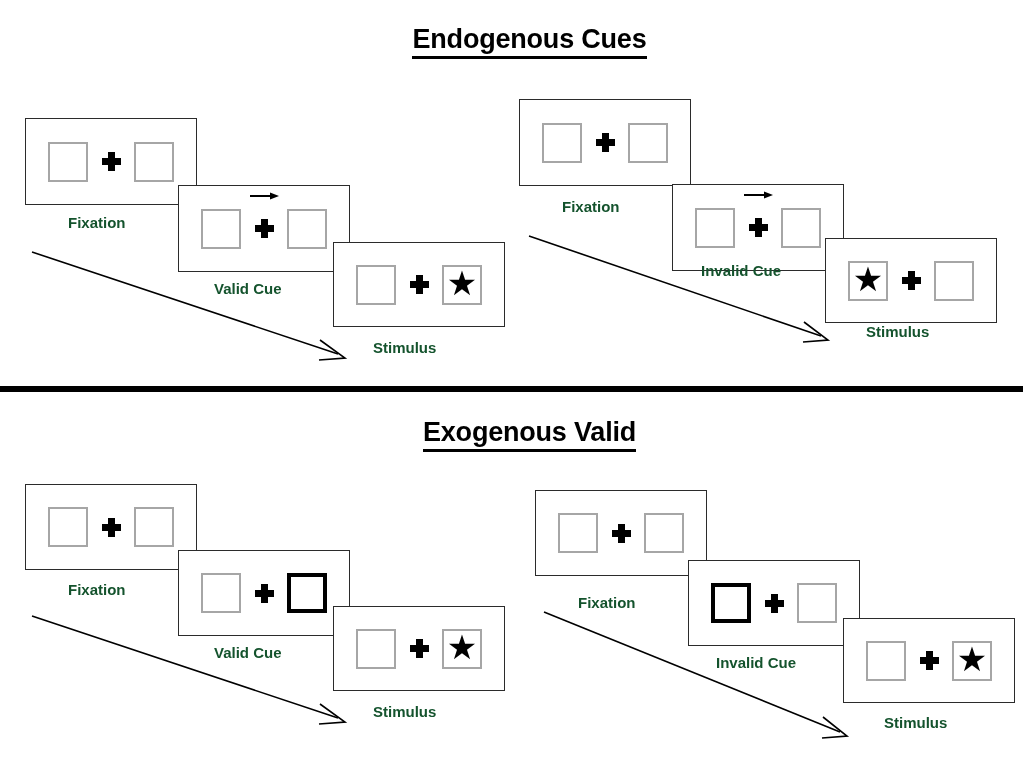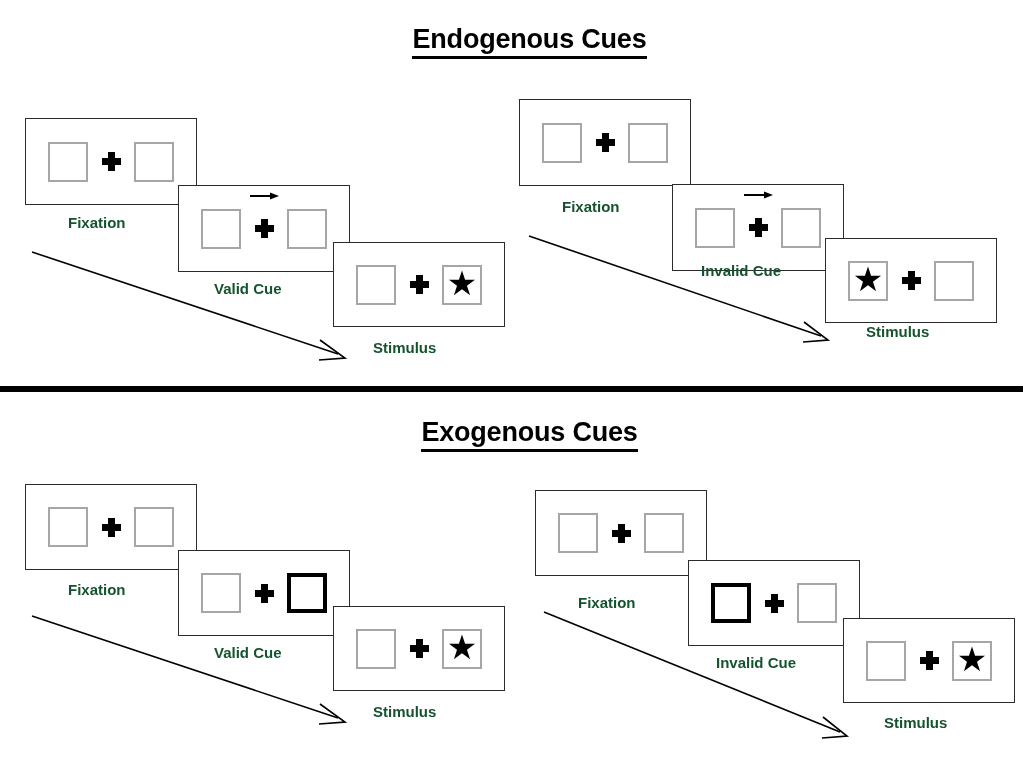--- a/index.html
+++ b/index.html
@@ -231,21 +231,21 @@
   <div class="caption" style="left:866px; top:323px;">Stimulus</div>
 
   <svg class="time-arrow" style="left:525px; top:232px; width:310px; height:115px;" viewBox="0 0 310 115">
     <line x1="4" y1="4" x2="296" y2="104" stroke="#000" stroke-width="1.6"></line>
     <polyline points="279,90 303,108 278,110" fill="none" stroke="#000" stroke-width="1.6"></polyline>
   </svg>
 
   <div class="divider" style="top:386px;"></div>
 
   <div class="section-title" style="top:417px;">
-    <span class="ttl">Exogenous Cues</span>
+    <span class="ttl">Exogenous Valid</span>
   </div>
 
   <div class="panel" style="left:25px; top:484px; width:172px; height:86px;">
     <div class="panel-inner">
       <div class="sbox empty"></div>
       <div class="cross-wrap">
         <div class="cross"></div>
       </div>
       <div class="sbox empty"></div>
     </div>

